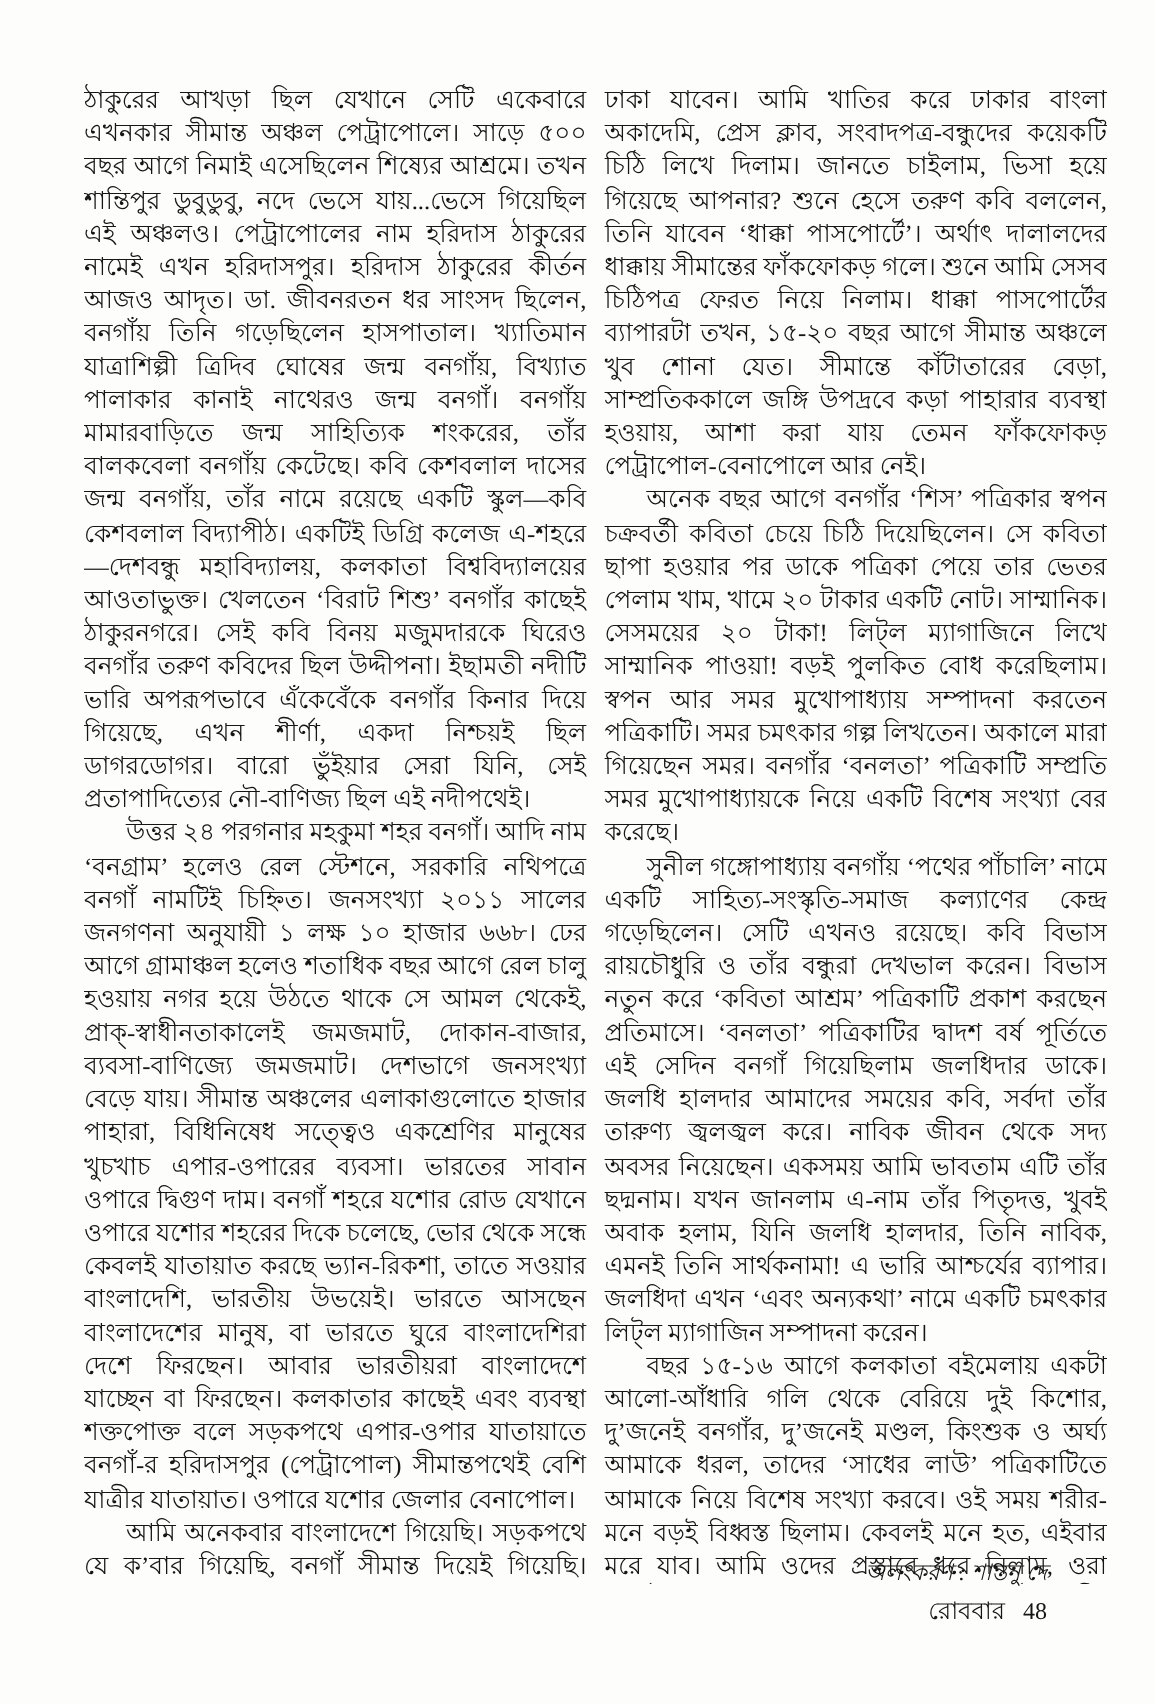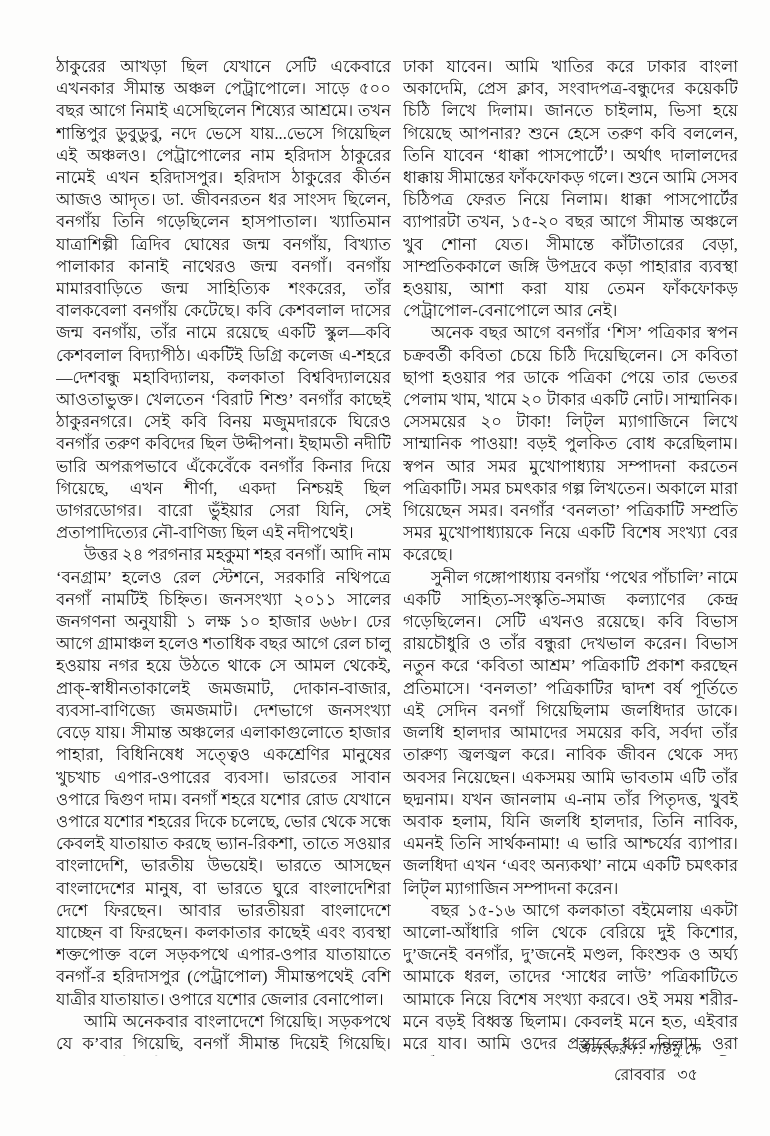--- a/index.html
+++ b/index.html
@@ -82,15 +82,15 @@
       <p class="indent">অনেক বছর আগে বনগাঁর ‘শিস’ পত্রিকার স্বপন চক্রবর্তী কবিতা চেয়ে চিঠি দিয়েছিলেন। সে কবিতা ছাপা হওয়ার পর ডাকে পত্রিকা পেয়ে তার ভেতর পেলাম খাম, খামে ২০ টাকার একটি নোট। সাম্মানিক। সেসময়ের ২০ টাকা! লিট্‌ল ম্যাগাজিনে লিখে সাম্মানিক পাওয়া! বড়ই পুলকিত বোধ করেছিলাম। স্বপন আর সমর মুখোপাধ্যায় সম্পাদনা করতেন পত্রিকাটি। সমর চমৎকার গল্প লিখতেন। অকালে মারা গিয়েছেন সমর। বনগাঁর ‘বনলতা’ পত্রিকাটি সম্প্রতি সমর মুখোপাধ্যায়কে নিয়ে একটি বিশেষ সংখ্যা বের করেছে।</p>
       <p class="indent">সুনীল গঙ্গোপাধ্যায় বনগাঁয় ‘পথের পাঁচালি’ নামে একটি সাহিত্য-সংস্কৃতি-সমাজ কল্যাণের কেন্দ্র গড়েছিলেন। সেটি এখনও রয়েছে। কবি বিভাস রায়চৌধুরি ও তাঁর বন্ধুরা দেখভাল করেন। বিভাস নতুন করে ‘কবিতা আশ্রম’ পত্রিকাটি প্রকাশ করছেন প্রতিমাসে। ‘বনলতা’ পত্রিকাটির দ্বাদশ বর্ষ পূর্তিতে এই সেদিন বনগাঁ গিয়েছিলাম জলধিদার ডাকে। জলধি হালদার আমাদের সময়ের কবি, সর্বদা তাঁর তারুণ্য জ্বলজ্বল করে। নাবিক জীবন থেকে সদ্য অবসর নিয়েছেন। একসময় আমি ভাবতাম এটি তাঁর ছদ্মনাম। যখন জানলাম এ-নাম তাঁর পিতৃদত্ত, খুবই অবাক হলাম, যিনি জলধি হালদার, তিনি নাবিক, এমনই তিনি সার্থকনামা! এ ভারি আশ্চর্যের ব্যাপার। জলধিদা এখন ‘এবং অন্যকথা’ নামে একটি চমৎকার লিট্‌ল ম্যাগাজিন সম্পাদনা করেন।</p>
       <p class="indent">বছর ১৫-১৬ আগে কলকাতা বইমেলায় একটা আলো-আঁধারি গলি থেকে বেরিয়ে দুই কিশোর, দু’জনেই বনগাঁর, দু’জনেই মণ্ডল, কিংশুক ও অর্ঘ্য আমাকে ধরল, তাদের ‘সাধের লাউ’ পত্রিকাটিতে আমাকে নিয়ে বিশেষ সংখ্যা করবে। ওই সময় শরীর-মনে বড়ই বিধ্বস্ত ছিলাম। কেবলই মনে হত, এইবার মরে যাব। আমি ওদের প্রস্তাবে ধরে নিলাম, ওরা একটি প্রাক্-স্মরণ সংখ্যা করতে বোধ হয় উদ্যোগী। নারাজ হলাম। নাছোড় কিংশুক, অর্ঘ্য শেষে আমার একটি সাক্ষাৎকার ছেপে দিল তাদের ‘সাধের লাউ’ পত্রিকায়।</p>
 
     </div>
 
   </div>
 
   <div class="credit">অলংকরণ : শান্তনু দে</div>
 
-  <div class="folio">রোববার ৩৫</div>
+  <div class="folio">রোববার 48</div>
 
 </div>
 
 </body></html>

